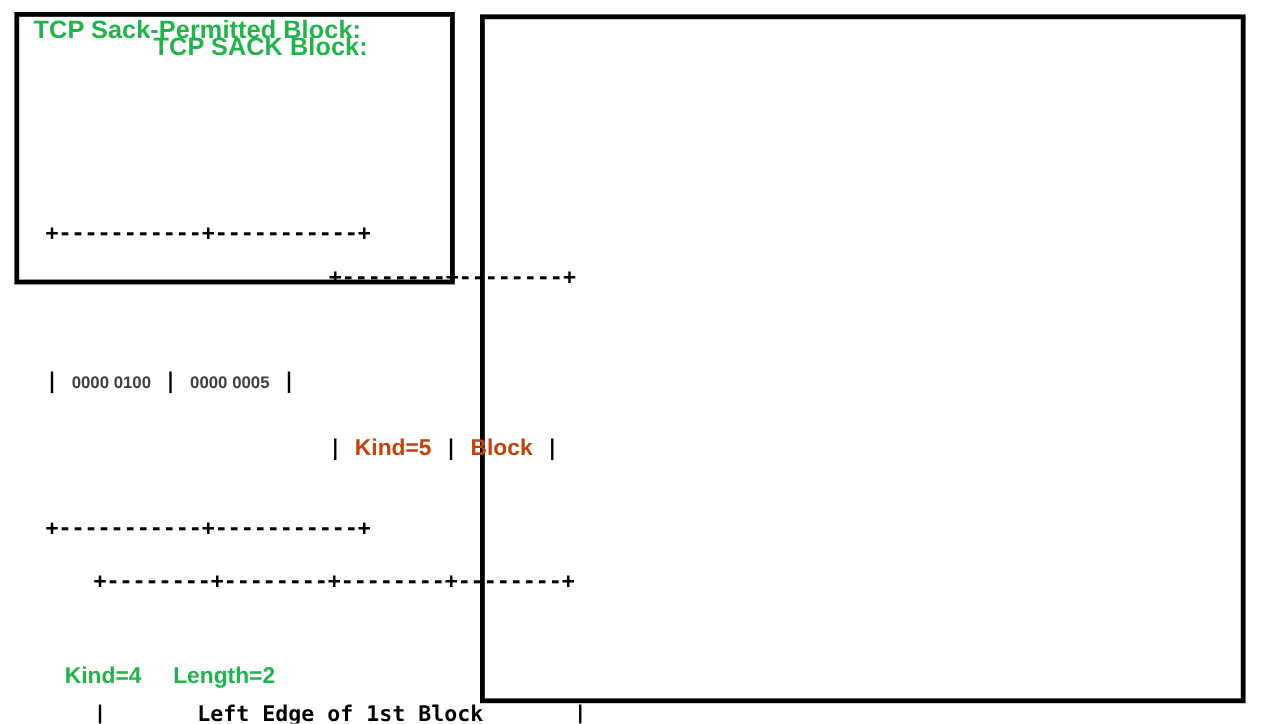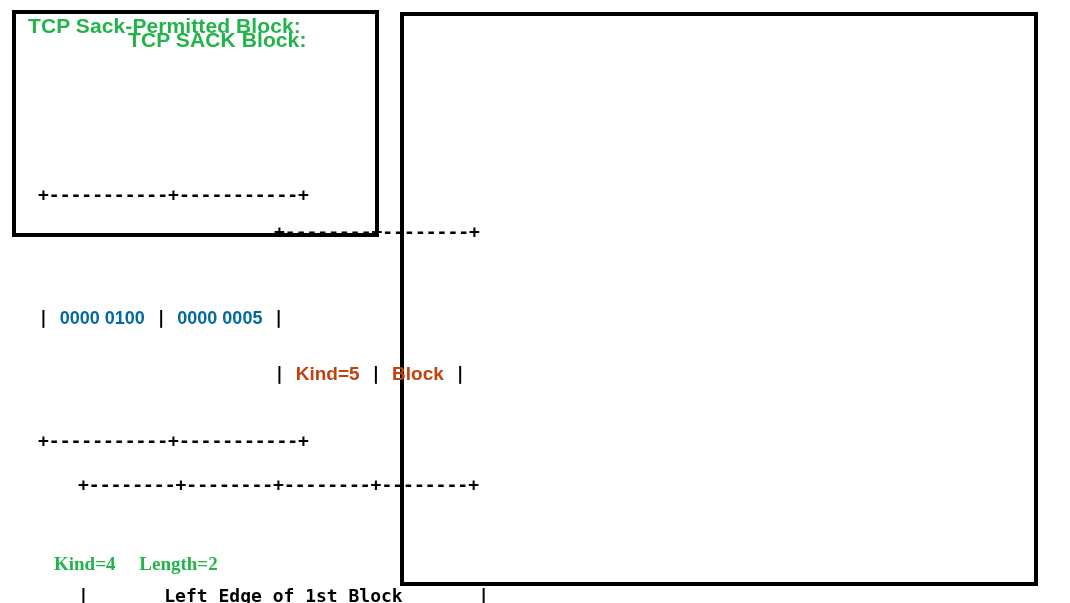--- a/index.html
+++ b/index.html
@@ -86,28 +86,28 @@
     align-items: center;
   }
   #art-right .spanrow { grid-template-columns: 12px 1fr 12px; width: 411px; }
   .spanrow > .pipe { color: #000000; }
   .spanrow > .pipe.right { text-align: right; }
   .spanrow > .mid { text-align: center; }
 
   
   #art-left .lrow { white-space: pre; color: #000000; }
   #art-left .lrow .cell {
-    color: #0369a1;
+    color: #404040;
     font-family: "Liberation Sans", sans-serif;
     font-weight: bold;
-    font-size: 18px;
+    font-size: 14px;
   }
   #art-left .foot {
     color: #22b34a;
-    font-family: Liberation Serif, serif;
+    font-family: Liberation Sans, sans-serif;
     font-weight: bold;
     font-size: 19px;
     white-space: pre;
     padding-left: 16px;
   }
   
   .indent-2col { padding-left: 196px; }
 </style>
 </head>
 <body>

